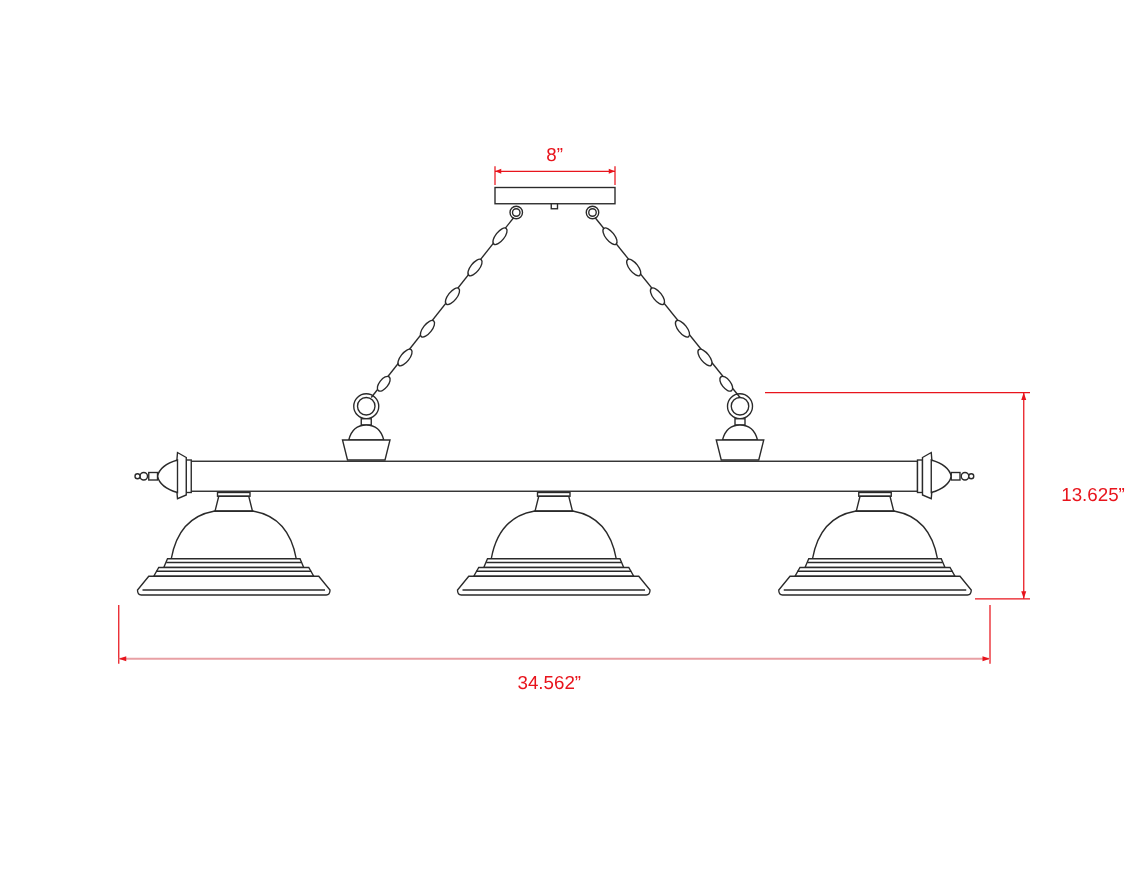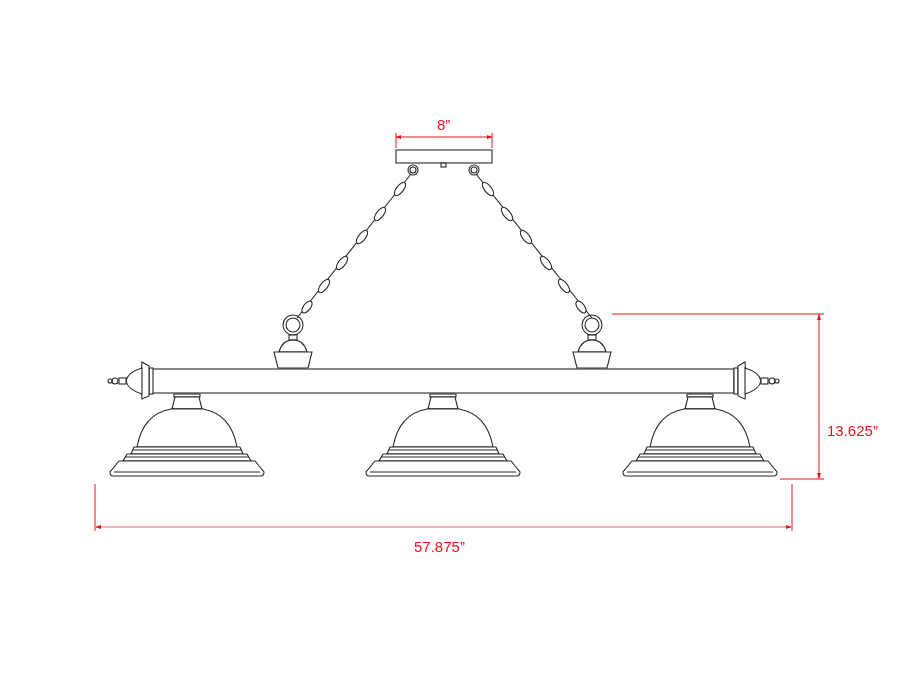--- a/index.html
+++ b/index.html
@@ -121,14 +121,14 @@
   <g>
     <line class="red" x1="95" y1="484" x2="95" y2="531"></line>
     <line class="red" x1="792" y1="484" x2="792" y2="531"></line>
     <line stroke="#e8a0a4" stroke-width="1.5" x1="95" y1="527" x2="792" y2="527"></line>
     <polygon points="95,527 101,525 101,529" fill="#e8141c"></polygon>
     <polygon points="792,527 786,525 786,529" fill="#e8141c"></polygon>
   </g>
 </svg>
 
 <div class="dim-label" style="left:437px; top:116px;">8”</div>
-<div class="dim-label" style="left:827px; top:388px;margin-top:34px;">13.625”</div>
-<div class="dim-label" style="left:414px; top:538px;">57.875”</div>
+<div class="dim-label" style="left:849px; top:388px;">13.625”</div>
+<div class="dim-label" style="left:414px; top:538px;">34.562”</div>
 
 </body></html>

